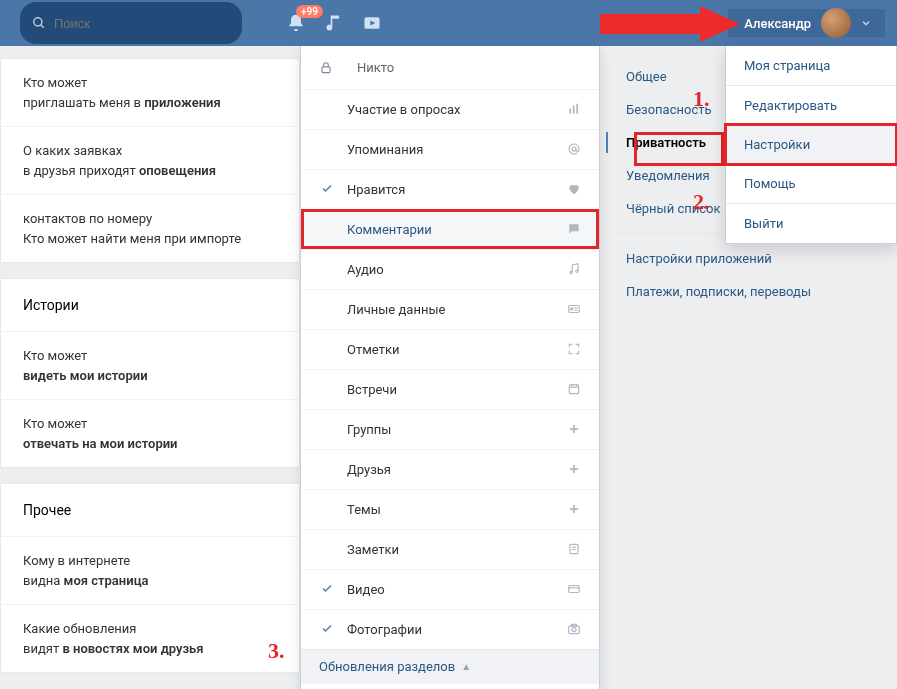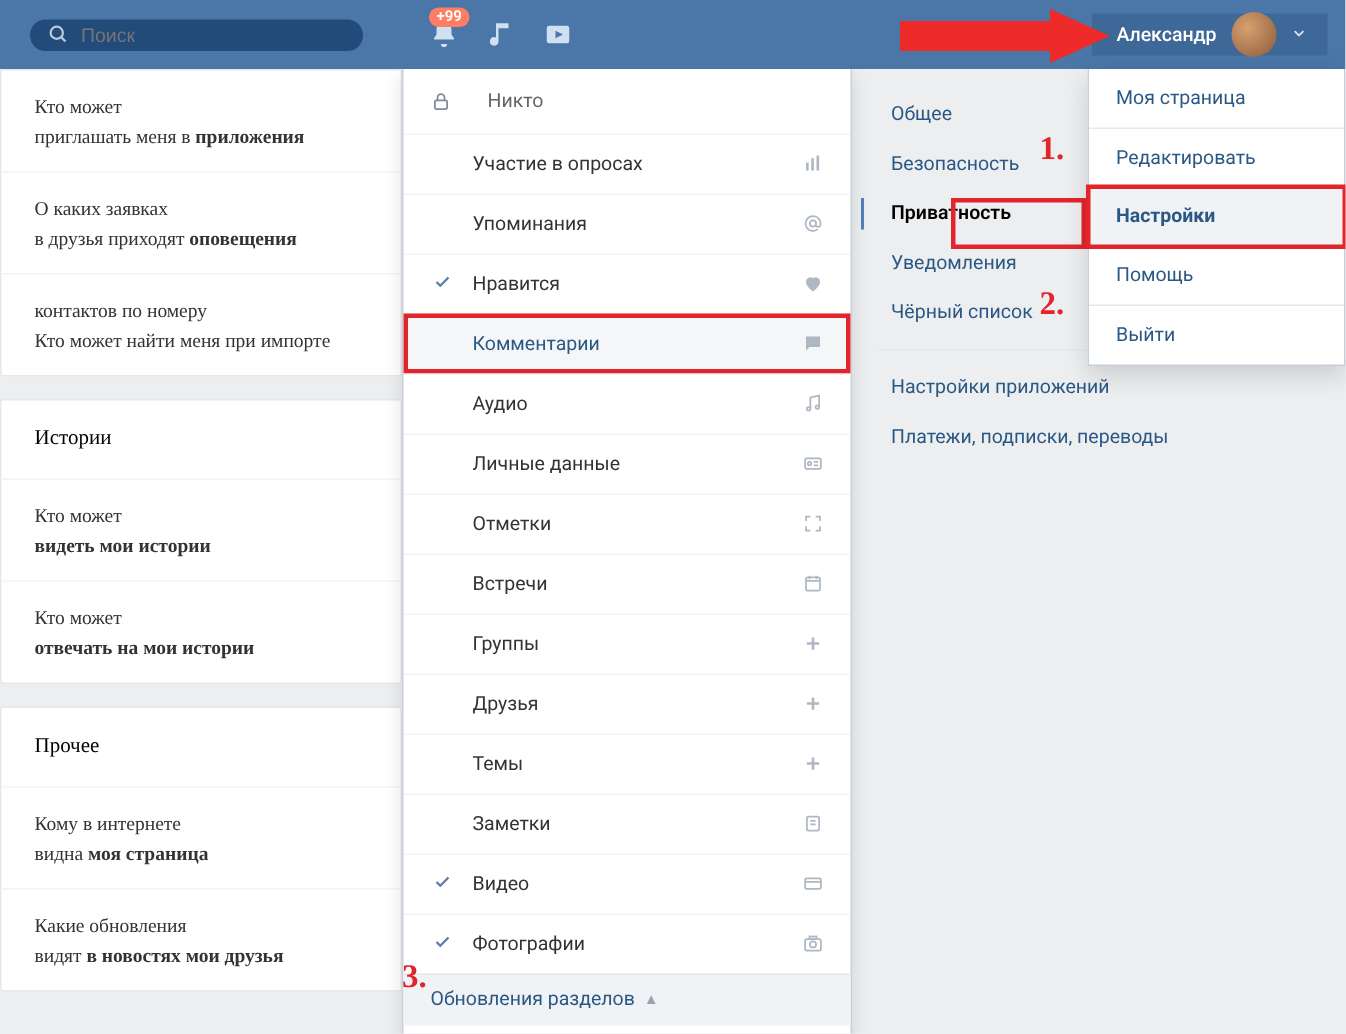--- a/index.html
+++ b/index.html
@@ -23,54 +23,54 @@
     padding: 0 12px 0 20px;
     color: #fff;
     position: relative;
     z-index: 50;
   }
   .search-wrap {
     display: flex;
     align-items: center;
     background: #224b7a;
     border-radius: 16px;
-    height: 21px;
+    height: 42px;
     padding: 0 12px;
     width: 222px;
   }
   .search-wrap svg { opacity: .7; flex: 0 0 auto; }
   .search-wrap input {
     background: transparent; border: 0; outline: none;
     color: #8fadc8; font-size: 13px; margin-left: 8px; width: 100%;
   }
   .topbar-spacer { flex: 1; }
   .tb-icons { display: flex; align-items: center; gap: 18px; margin-right: 18px; }
   .tb-icon { position: relative; color: #cfe0f2; display:flex; align-items:center; }
   .badge {
-    position: absolute; top: -8px; left: 0;
+    position: absolute; top: -8px; left: 10px;
     background: #ff7d63; color: #fff; font-size: 10px; font-weight:600;
     border-radius: 10px; padding: 1px 5px;
   }
 
   .user-block {
     display: flex; align-items: center; gap: 10px;
     background: #3e6898;
     height: 28px; padding: 0 14px 0 16px;
   }
   .user-block .name { color: #fff; font-weight: 500; }
   .avatar { width: 30px; height:30px; border-radius:50%; background: radial-gradient(circle at 35% 35%, #d8a070, #8a5a3a); }
   .user-block .chev { color: #cfe0f2; }
 
   .arrow-annot {
     position: absolute; top: 6px; left: 600px; z-index:60;
   }
 
   
   .cols { display:flex; padding: 0; }
-  .col-left { width: 268px; padding-top: 0; font-family: Liberation Serif, serif; }
+  .col-left { width: 300px; padding-top: 12px; }
   .col-mid  { width: 300px; position: relative; }
   .col-right{ width: 270px; padding-left: 16px; padding-top: 14px; position: relative; }
 
   
   .card { background:#fff; border:1px solid #e7e8ec; border-radius:2px; margin-bottom:15px; }
   .card .section-title { font-size:14px; font-weight:400; color:#000; padding:18px 22px; }
   .card .row { padding: 14px 22px; border-top:1px solid #f2f3f5; line-height:1.5; color:#333; }
   .card .row b { font-weight:600; }
   .first-card .row:first-child { border-top:0; }
 
@@ -120,21 +120,21 @@
   
   .acct-menu {
     position:absolute; top:46px; right:0; width:172px;
     background:#fff; border:1px solid #c5d0db; border-top:0;
     box-shadow:0 6px 16px rgba(0,0,0,.15);
     z-index:70;
   }
   .acct-menu .mi { padding:12px 18px; color:#2a5885; font-size:13px; cursor:pointer; }
   .acct-menu .mi:hover, .acct-menu .mi.hl { background:#f0f2f5; }
   .acct-menu .sep { height:1px; background:#e7e8ec; }
-  .acct-menu .mi.box { outline:3px solid #e2252b; outline-offset:-1px;font-weight:bold; }
+  .acct-menu .mi.box { outline:3px solid #e2252b; outline-offset:-1px; }
 
   
   .annot {
     position:absolute; color:#e2252b; font-weight:700; font-size:22px; z-index:80;
     font-family: Georgia, serif;
   }
 
   
   .priv-box {
     position:absolute; border:3px solid #e2252b; z-index:40;

